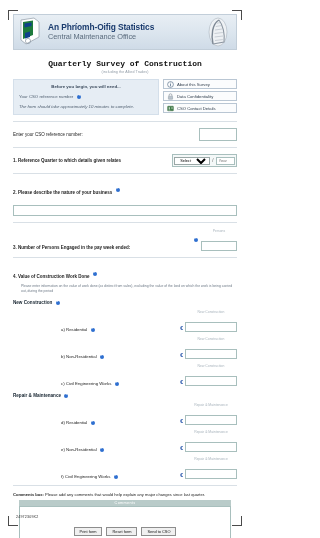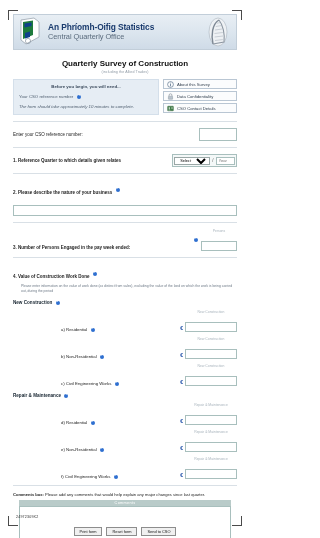--- a/index.html
+++ b/index.html
@@ -49,21 +49,21 @@
   }
   .banner-title-en {
     font-size: 7.4px; color: #5a6b7d; line-height: 10px;
     letter-spacing: -0.05px;
   }
   .harp { width: 26px; height: 32px; margin-right: 5px; flex: 0 0 auto; }
 
   
   .doc-title {
     text-align: center; font-size: 8px; font-weight: bold;
-    color: #101010; margin-top: 9px;
+    color: #101010; margin-top: 9px; font-family: Liberation Mono, monospace;
   }
   .doc-subtitle {
     text-align: center; font-size: 3.6px; color: #8f9aa5;
     margin-top: 2px; letter-spacing: 0.1px;
   }
 
   
   .intro-wrap {
     display: flex; margin-top: 5px; gap: 4px;
   }
@@ -214,21 +214,21 @@
         <svg viewBox="0 0 26 30" width="26" height="30">
           <path d="M4 3 L17 1 L22 5 L22 20 L9 27 L4 23 Z" fill="#ffffff" stroke="#7f8c99" stroke-width="0.6"></path>
           <path d="M6 5 L16 3.5 L16 18 L6 22 Z" fill="#1e7a3c"></path>
           <path d="M7.5 6.5 L14.5 5.5 L14.5 9 L7.5 10.5 Z" fill="#0f3f8c"></path>
           <path d="M8 16 L13 14.5 L13 20 L8 21.5 Z" fill="#0f3f8c"></path>
           <circle cx="11" cy="24" r="2.6" fill="none" stroke="#8b96a2" stroke-width="0.7"></circle>
         </svg>
       </div>
       <div class="banner-text">
         <div class="banner-title-ga">An Phríomh-Oifig Statistics</div>
-        <div class="banner-title-en">Central Quarterly Office</div>
+        <div class="banner-title-en">Central Maintenance Office</div>
       </div>
       <div class="harp">
         <svg viewBox="0 0 26 32" width="26" height="32">
           <ellipse cx="13" cy="16" rx="9" ry="14" fill="#eef1f4" stroke="#aab4bd" stroke-width="0.6"></ellipse>
           <path d="M8 28 C6 20 7 8 14 4" fill="none" stroke="#7d8894" stroke-width="1.4"></path>
           <path d="M8 28 L19 26 C20 18 18 9 14 4" fill="none" stroke="#8d97a2" stroke-width="1.1"></path>
           <g stroke="#98a2ac" stroke-width="0.45">
             <line x1="10" y1="24.5" x2="17.8" y2="23.6"></line>
             <line x1="9.6" y1="21" x2="18" y2="20"></line>
             <line x1="9.5" y1="17.5" x2="17.8" y2="16.5"></line>

